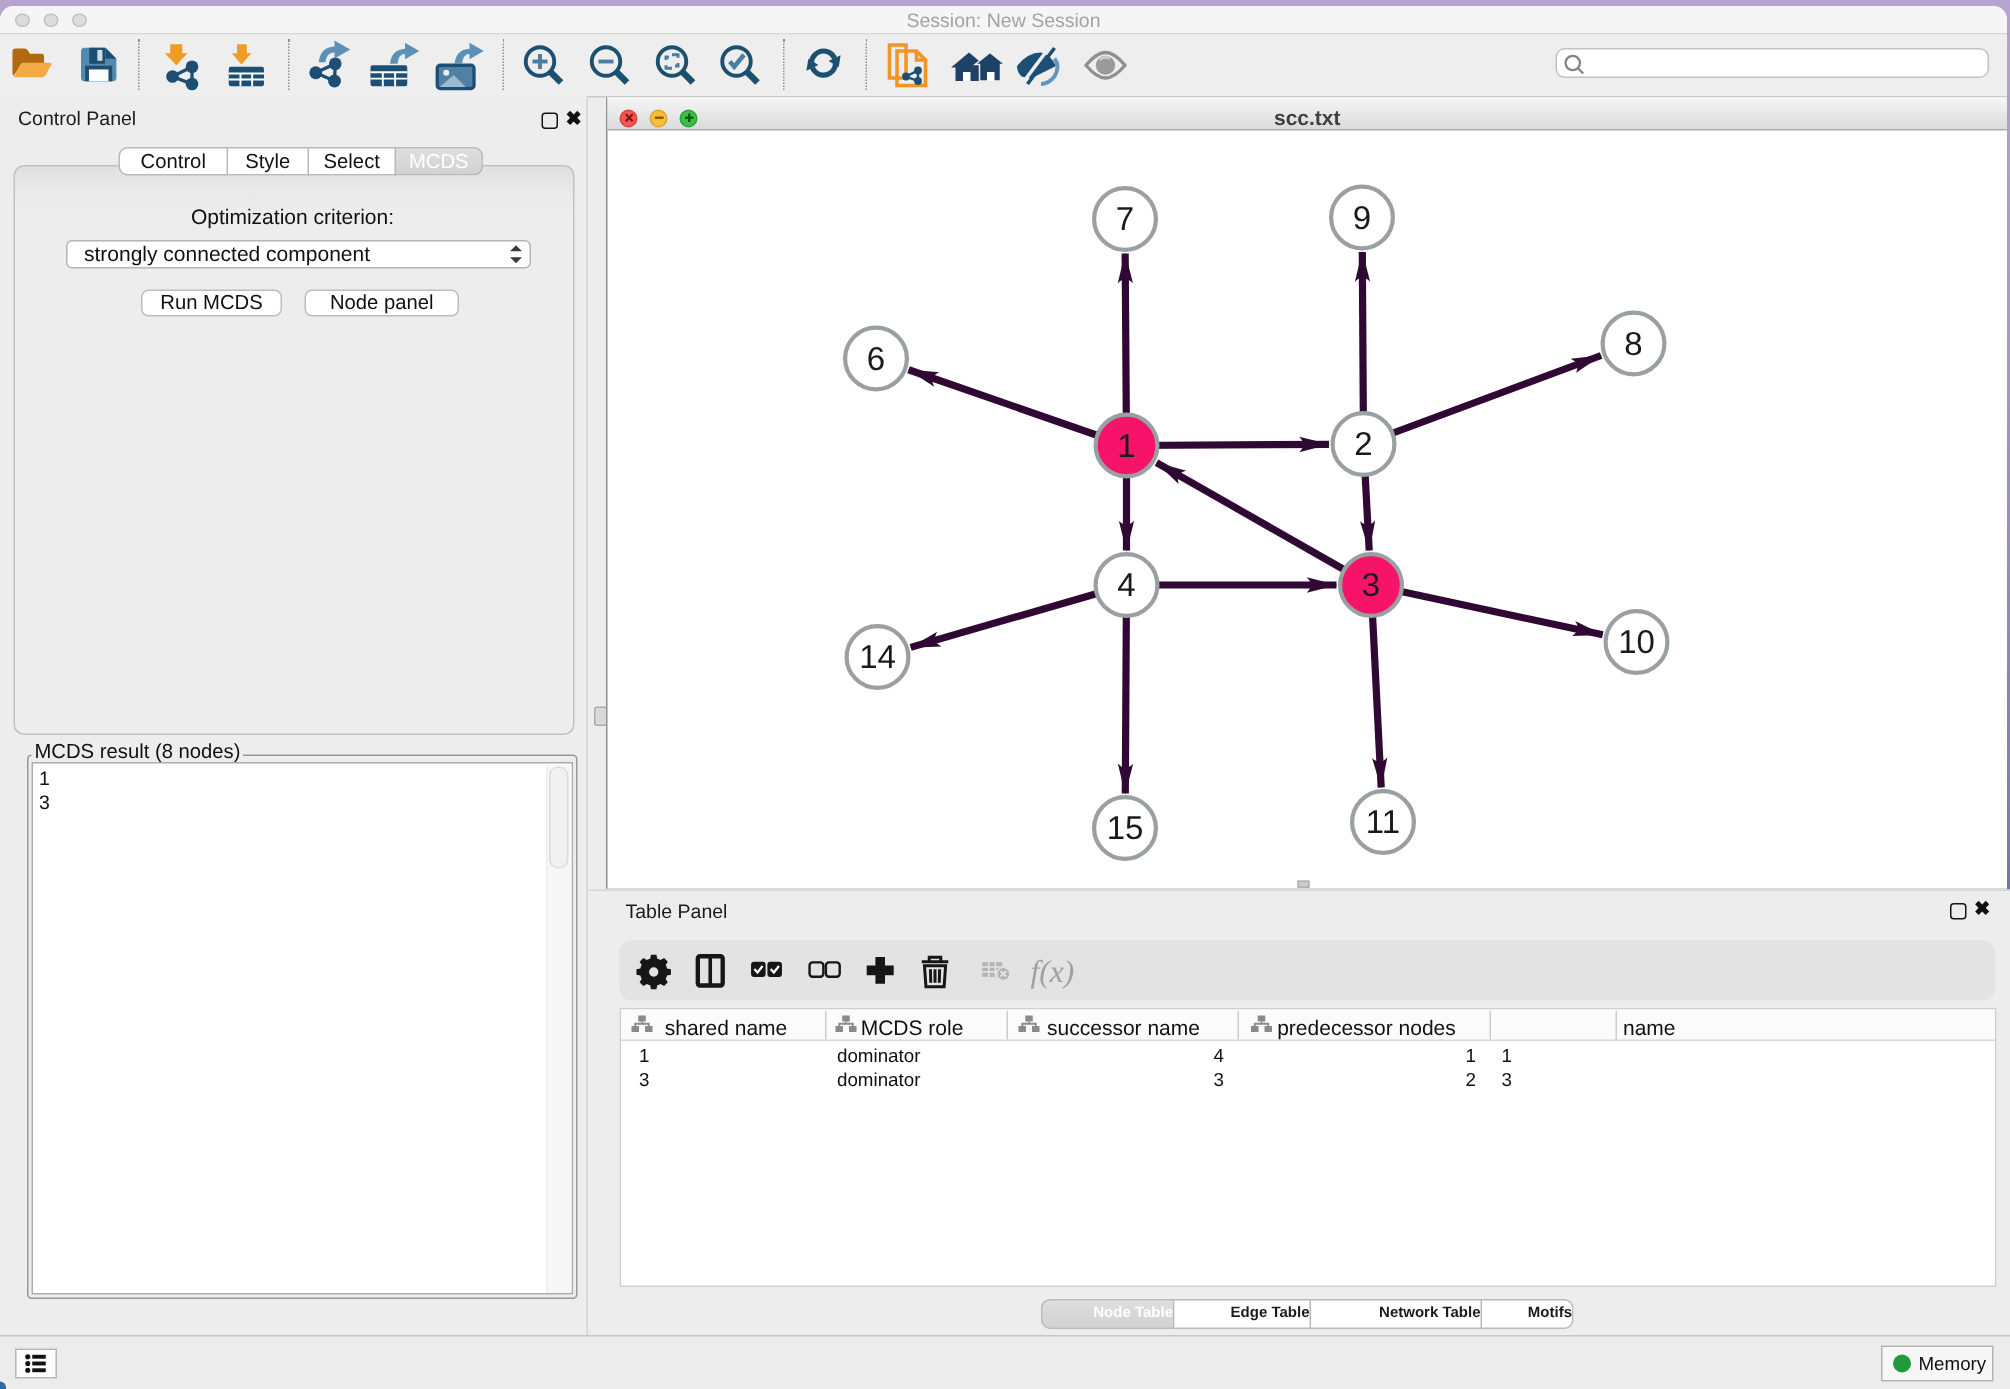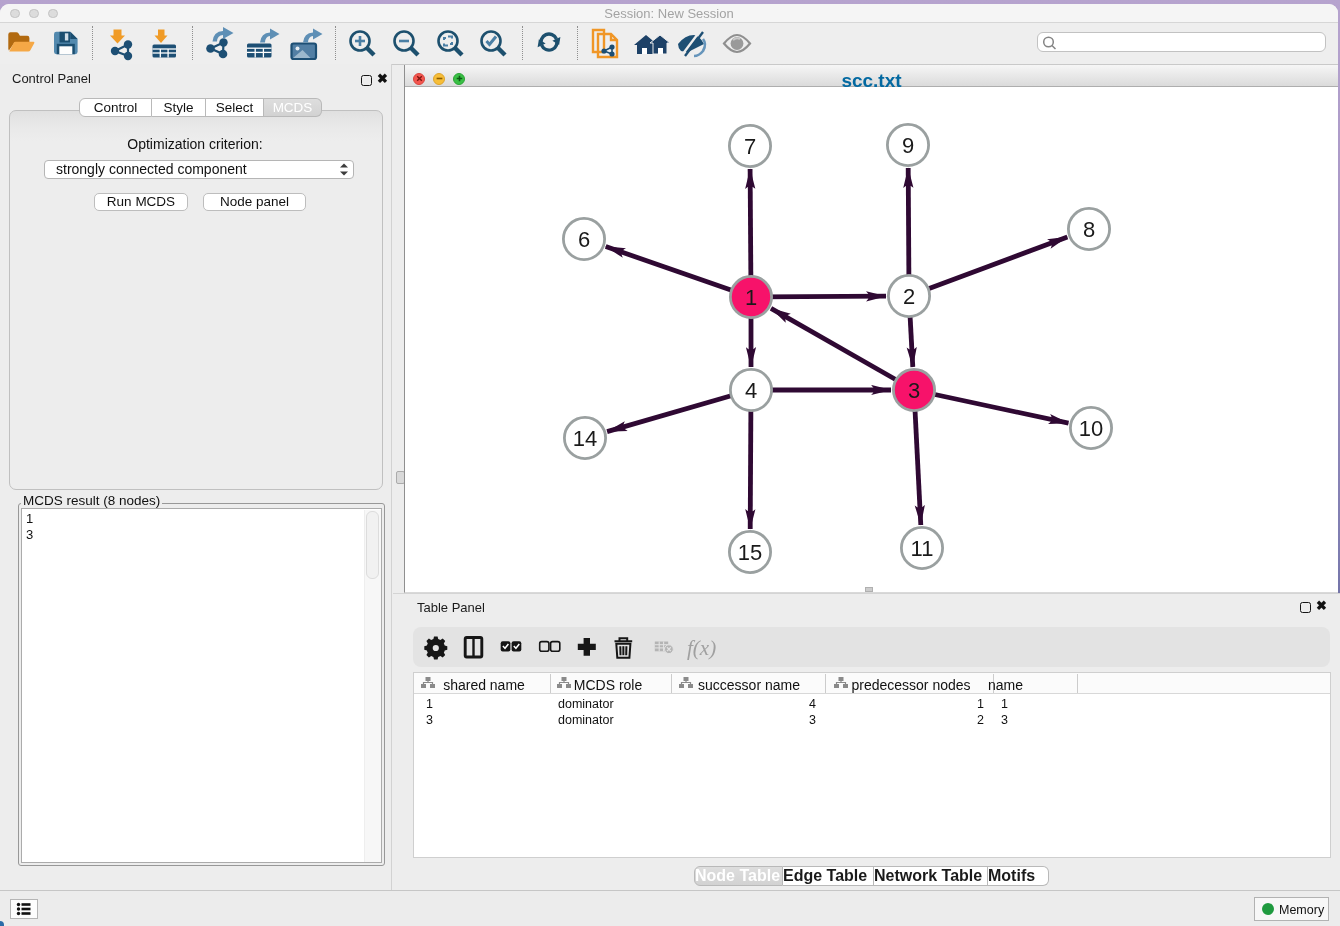--- a/index.html
+++ b/index.html
@@ -52,39 +52,39 @@
            border:1px solid #dcdcdc;border-radius:6px;box-sizing:border-box;}
   #splitthumb{left:396px;top:471px;width:9px;height:13px;background:#d9d9d9;
               border:1px solid #ababab;border-radius:2px;box-sizing:border-box;}
   
   #netwin{left:404px;top:65px;width:934px;height:528px;background:#fff;
           border-left:1px solid #8f8f8f;border-bottom:1px solid #d9d9d9;box-sizing:border-box;}
   #nettitle{left:405px;top:65px;width:933px;height:22px;
             background:linear-gradient(180deg,#f6f6f6,#dbdbdb);
             border-bottom:1px solid #aeaeae;box-sizing:border-box;}
   .mtl{position:absolute;top:72.5px;width:12px;height:12px;border-radius:50%;box-sizing:border-box;}
-  #netname{left:405px;top:70px;width:933px;text-align:center;font-size:19px;
-           font-weight:bold;color:#0369a1;}
+  #netname{left:405px;top:70px;width:933px;text-align:center;font-size:14px;
+           font-weight:bold;color:#404040;}
   #grip{left:865px;top:587px;width:8px;height:5px;background:#cccccc;border:1px solid #b0b0b0;box-sizing:border-box;}
   
   #tpanel{left:393px;top:593px;width:947px;height:297px;background:#ededed;
           border-top:1px solid #d4d4d4;box-sizing:border-box;}
   #tptitle{left:417px;top:600px;font-size:13px;color:#1b1b1b;}
   #ttoolbar{left:413px;top:627px;width:917px;height:40px;background:#e3e3e3;border-radius:8px;}
   #ttable{left:413px;top:672px;width:918px;height:186px;background:#fff;
           border:1px solid #cfcfcf;box-sizing:border-box;}
   #thead{left:414px;top:673px;width:916px;height:21px;background:#fbfbfb;
          border-bottom:1px solid #d8d8d8;box-sizing:border-box;}
   .hsep{position:absolute;top:674px;height:19px;width:0;border-left:1px solid #cccccc;}
   .hcell{position:absolute;top:677px;font-size:14px;color:#111;}
   .cell{position:absolute;font-size:12.5px;color:#111;}
   
   .btab{position:absolute;top:866px;height:20px;box-sizing:border-box;background:#fff;
-        border:1px solid #b9b9b9;font-size:16px;font-weight:bold;color:#1a1a1a;
-        text-align:left;line-height:18px;}
+        border:1px solid #b9b9b9;font-size:10px;font-weight:bold;color:#1a1a1a;
+        text-align:right;line-height:18px;}
   
   #statusbar{left:0;top:890px;width:1340px;height:36px;background:#ececec;
              border-top:1px solid #c6c6c6;box-sizing:border-box;}
   #listbtn{left:10px;top:899px;width:28px;height:20px;background:#fdfdfd;
            border:1px solid #b5b5b5;box-sizing:border-box;}
   #membtn{left:1254px;top:897px;width:75px;height:24px;background:#f7f7f7;
           border:1px solid #b2b2b2;box-sizing:border-box;font-size:12.5px;color:#111;}
 </style>
 </head>
 <body>
@@ -377,21 +377,21 @@
 <div class="abs" id="thead"></div>
 <div class="abs hsep" style="left:550px;"></div>
 <div class="abs hsep" style="left:671px;"></div>
 <div class="abs hsep" style="left:825px;"></div>
 <div class="abs hsep" style="left:993px;"></div>
 <div class="abs hsep" style="left:1077px;"></div>
 <div class="abs hcell" style="left:434px;width:100px;text-align:center;">shared name</div>
 <div class="abs hcell" style="left:570px;width:76px;text-align:center;">MCDS role</div>
 <div class="abs hcell" style="left:692px;width:114px;text-align:center;">successor name</div>
 <div class="abs hcell" style="left:846px;width:130px;text-align:center;">predecessor nodes</div>
-<div class="abs hcell" style="left:988px;width:76px;text-align:left;">name</div>
+<div class="abs hcell" style="left:1041px;width:76px;text-align:right;">name</div>
 <div class="abs" id="treeicons" style="left:405px;top:673px;width:933px;height:21px;">
 <svg width="933" height="21" viewBox="0 0 933 21" xmlns="http://www.w3.org/2000/svg">
 <g fill="#8a8a8a">
 <g transform="translate(16,0)">
 <rect x="4.5" y="4" width="5" height="4"></rect>
           <rect x="0" y="11" width="5" height="4"></rect>
           <rect x="9" y="11" width="5" height="4"></rect>
 <path d="M7,8 L7,9.5 M2.5,11 L2.5,9.5 L11.5,9.5 L11.5,11" stroke="#8a8a8a" stroke-width="1.2" fill="none"></path>
 </g>
 <g transform="translate(152,0)">

